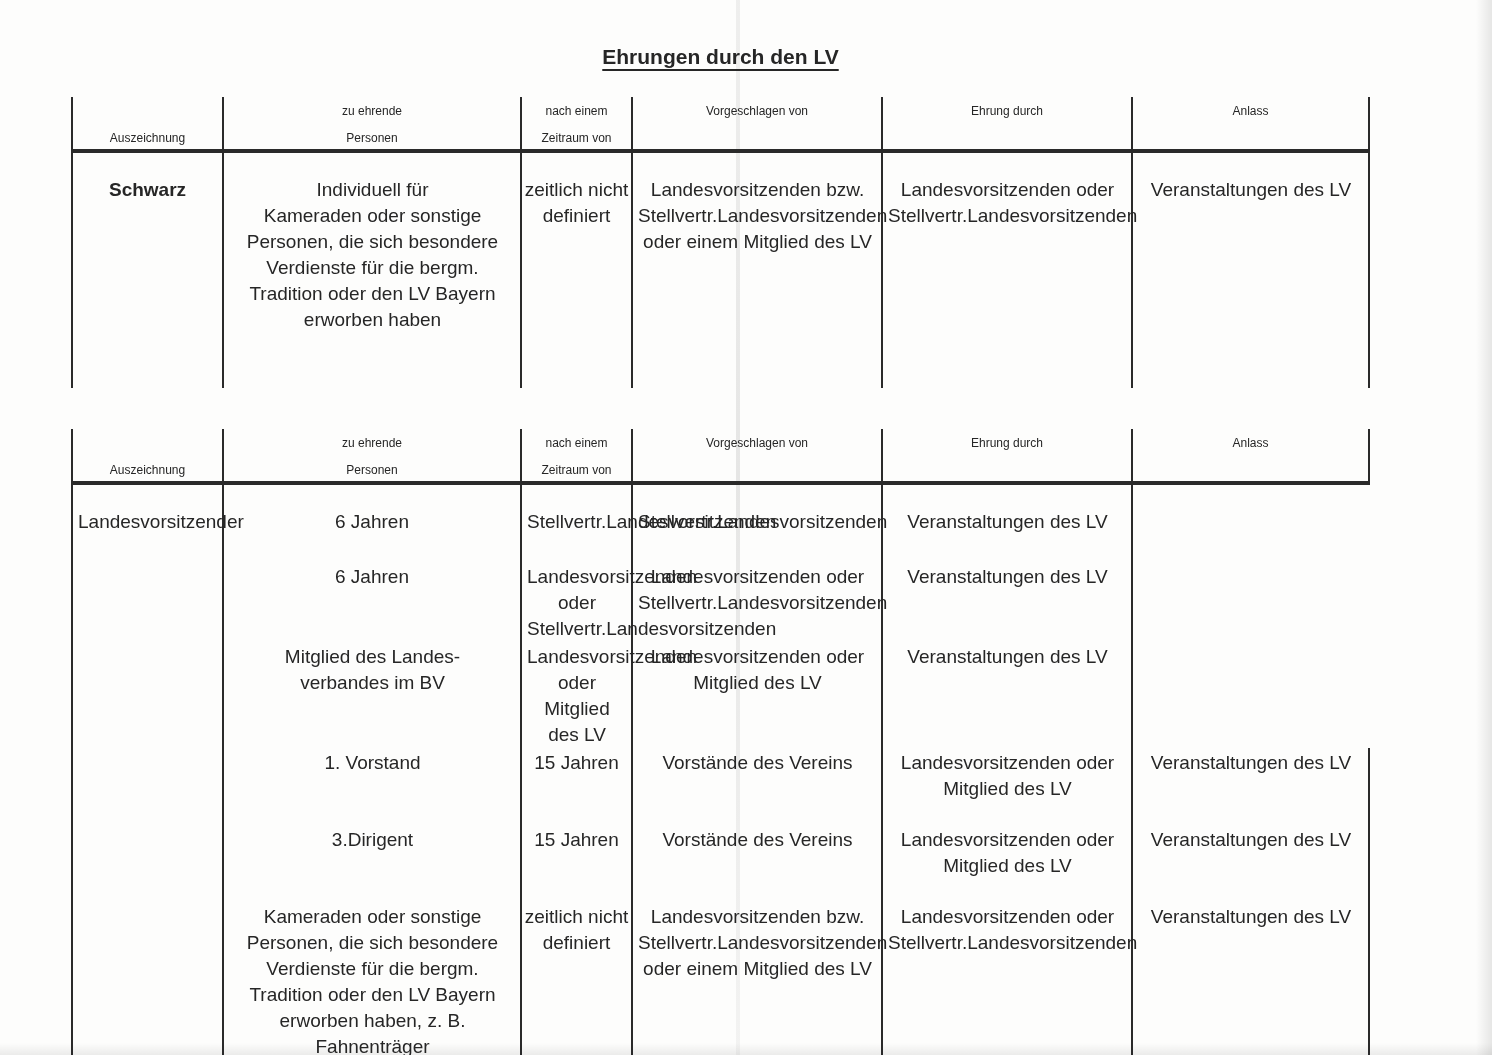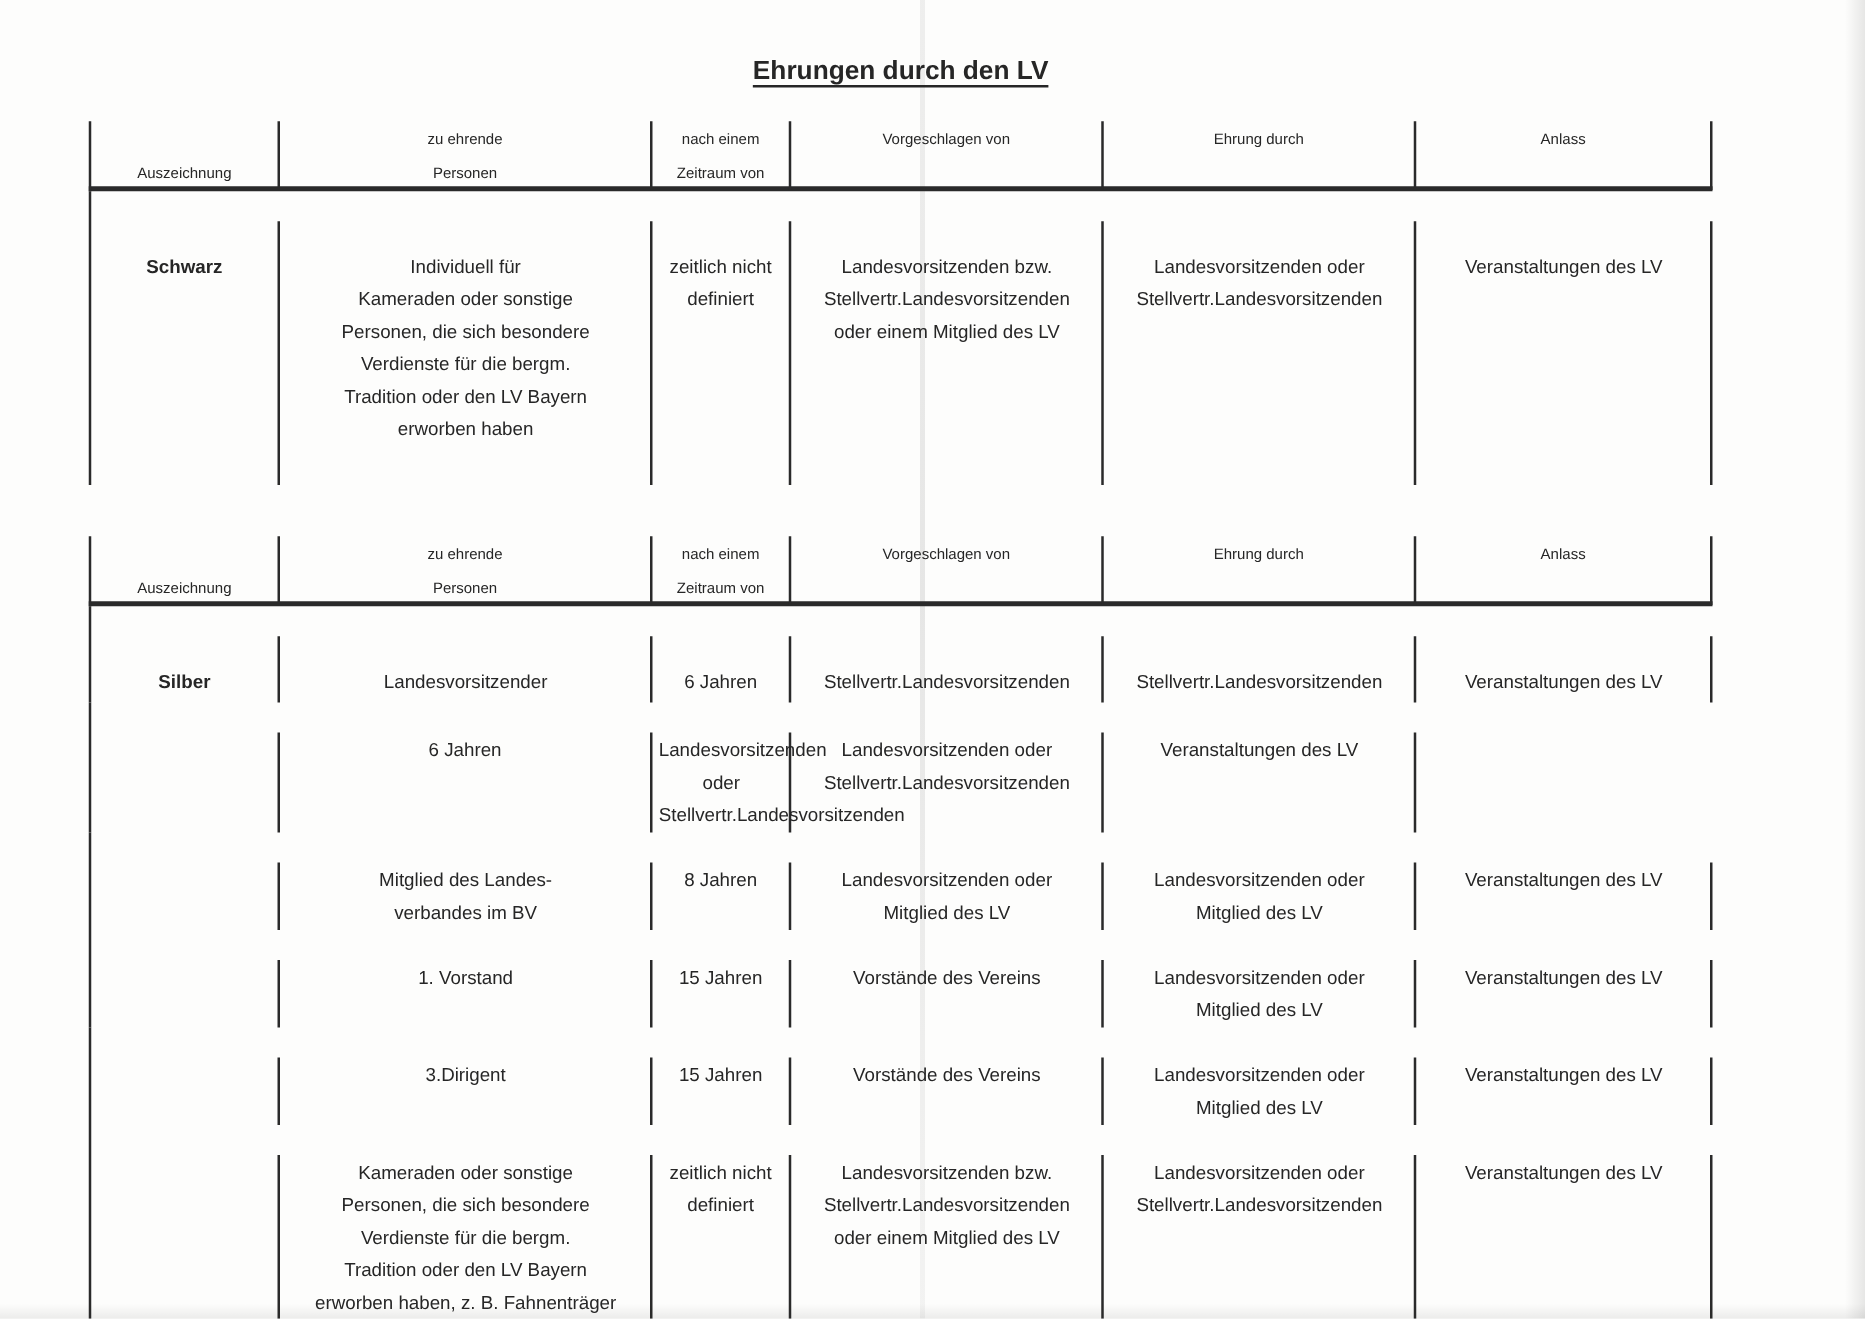--- a/index.html
+++ b/index.html
@@ -70,25 +70,24 @@
   .hcell {
     border-right: 2px solid var(--line);
     font-size: 12px;
     text-align: center;
     padding-top: 1px;
   }
   .hline { height: 27px; line-height: 27px; white-space: nowrap; }
 
   .cell {
     border-right: 2px solid var(--line);
-    font-size: 15px;
+    font-size: 19px;
     line-height: 26px;
     white-space: pre-line;
     padding-top: 2px;
-    margin-top: 24px;
   }
   .row-first .cell { padding-top: 24px; }
 
   .c-award { text-align: center; font-weight: bold; }
   .c-left  { text-align: center; padding-left: 5px; padding-right: 4px; }
   .c-center{ text-align: center; }
 
   .row-schwarz { min-height: 235px; }
   .r77 { min-height: 77px; }
   .r78 { min-height: 78px; }
@@ -175,21 +174,20 @@
           <div class="hline">Ehrung durch</div>
           <div class="hline"></div>
         </div>
         <div class="hcell">
           <div class="hline">Anlass</div>
           <div class="hline"></div>
         </div>
       </div>
 
       <div class="trow row-first r77">
-        <div class="cell c-award">Silber</div>
         <div class="cell c-left">Landesvorsitzender</div>
         <div class="cell c-center">6 Jahren</div>
         <div class="cell c-left">Stellvertr.Landesvorsitzenden</div>
         <div class="cell c-left">Stellvertr.Landesvorsitzenden</div>
         <div class="cell c-left">Veranstaltungen des LV</div>
       </div>
 
       <div class="trow r78">
         <div class="cell c-award"></div>
         <div class="cell c-center">6 Jahren</div>
@@ -197,21 +195,20 @@
 Stellvertr.Landesvorsitzenden</div>
         <div class="cell c-left">Landesvorsitzenden oder
 Stellvertr.Landesvorsitzenden</div>
         <div class="cell c-left">Veranstaltungen des LV</div>
       </div>
 
       <div class="trow r78">
         <div class="cell c-award"></div>
         <div class="cell c-left">Mitglied des Landes-
 verbandes im BV</div>
-        <div class="cell c-center">8 Jahren</div>
         <div class="cell c-left">Landesvorsitzenden oder
 Mitglied des LV</div>
         <div class="cell c-left">Landesvorsitzenden oder
 Mitglied des LV</div>
         <div class="cell c-left">Veranstaltungen des LV</div>
       </div>
 
       <div class="trow r77">
         <div class="cell c-award"></div>
         <div class="cell c-left">1. Vorstand</div>

